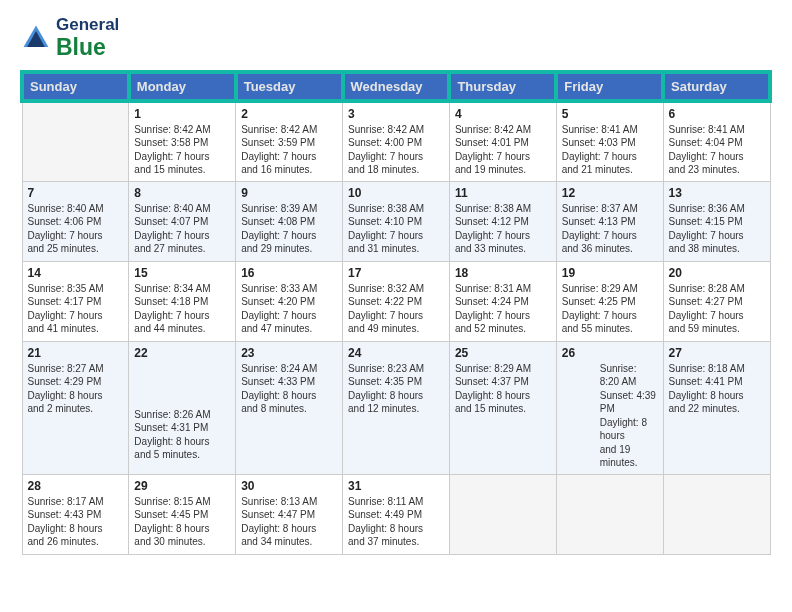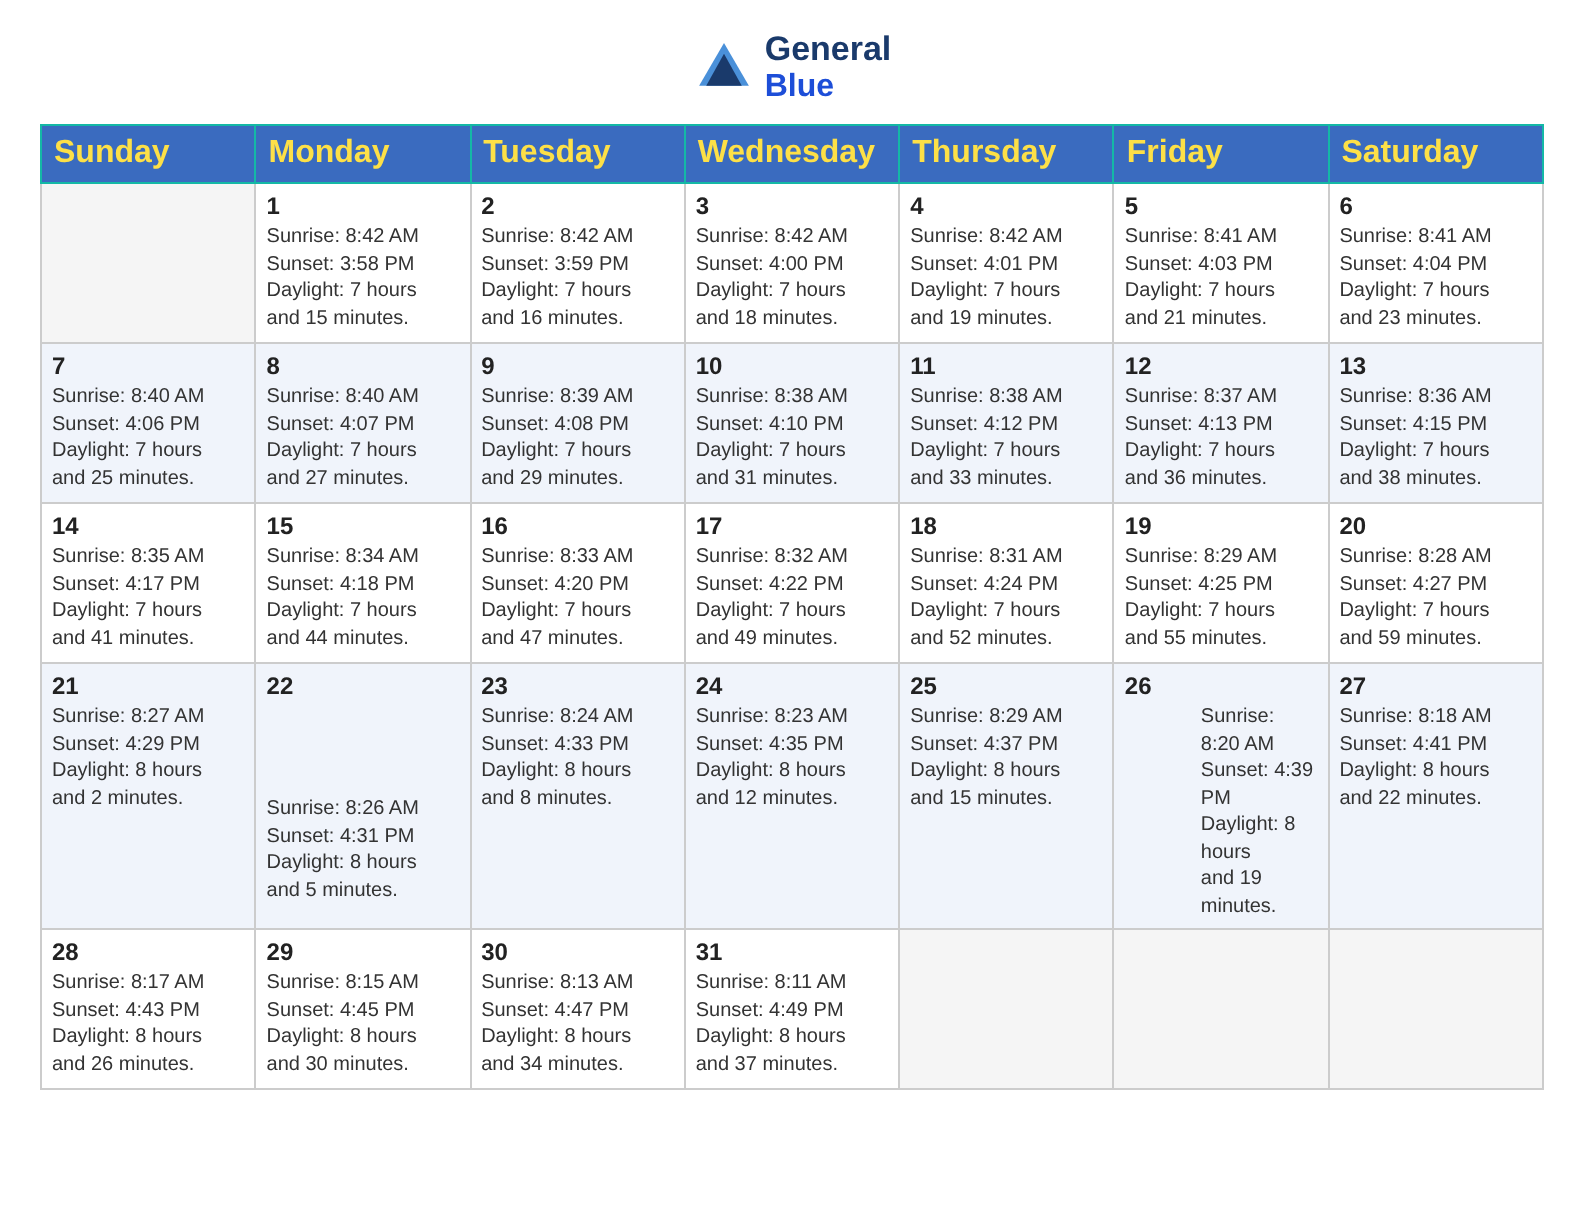--- a/index.html
+++ b/index.html
@@ -11,21 +11,21 @@
       padding: 0;
     }
     .page {
       width: 792px;
       min-height: 612px;
       background: #fff;
       padding: 16px 20px 16px 20px;
     }
     .header {
       display: flex;
-      justify-content: center;
+      justify-content: flex-start;
       align-items: flex-start;
       margin-bottom: 10px;
     }
     .logo {
       display: flex;
       align-items: center;
       gap: 4px;
     }
     .logo-icon {
       width: 32px;
@@ -43,26 +43,26 @@
       font-size: 15px;
       color: #444;
     }
     table {
       width: 100%;
       border-collapse: collapse;
       table-layout: fixed;
     }
     thead tr th {
       background-color: #3a6bbf;
-      color: #fde047;
-      font-size: 16px;
+      color: #e5e5e5;
+      font-size: 13px;
       font-weight: bold;
       padding: 5px 6px;
       text-align: left;
-      border: 1px solid #14b8a6;
+      border: 4px solid #14b8a6;
     }
     tbody tr td {
       border: 1px solid #ccc;
       vertical-align: top;
       padding: 4px 5px;
       font-size: 10px;
       color: #333;
       min-height: 80px;
       height: 80px;
     }
@@ -93,21 +93,21 @@
 
 <div class="page">
   <div class="header">
     <div class="logo">
       <svg class="logo-icon" viewBox="0 0 36 36" xmlns="http://www.w3.org/2000/svg">
         <polygon points="18,4 32,28 4,28" fill="#4a90d9"></polygon>
         <polygon points="18,10 28,28 8,28" fill="#1a3a6b"></polygon>
       </svg>
       <div>
         <div style="font-size:17px;font-weight:bold;color:#1a3a6b;line-height:1.1;">General</div>
-        <div style="font-size:16px;font-weight:bold;color:#1d4ed8;line-height:1.1;">Blue</div>
+        <div style="font-size:23px;font-weight:bold;color:#15803d;line-height:1.1;">Blue</div>
       </div>
     </div>
     <div class="title-block">
       <div class="month-title"></div>
       <div class="location"></div>
     </div>
   </div>
 
   <table>
     <thead>

